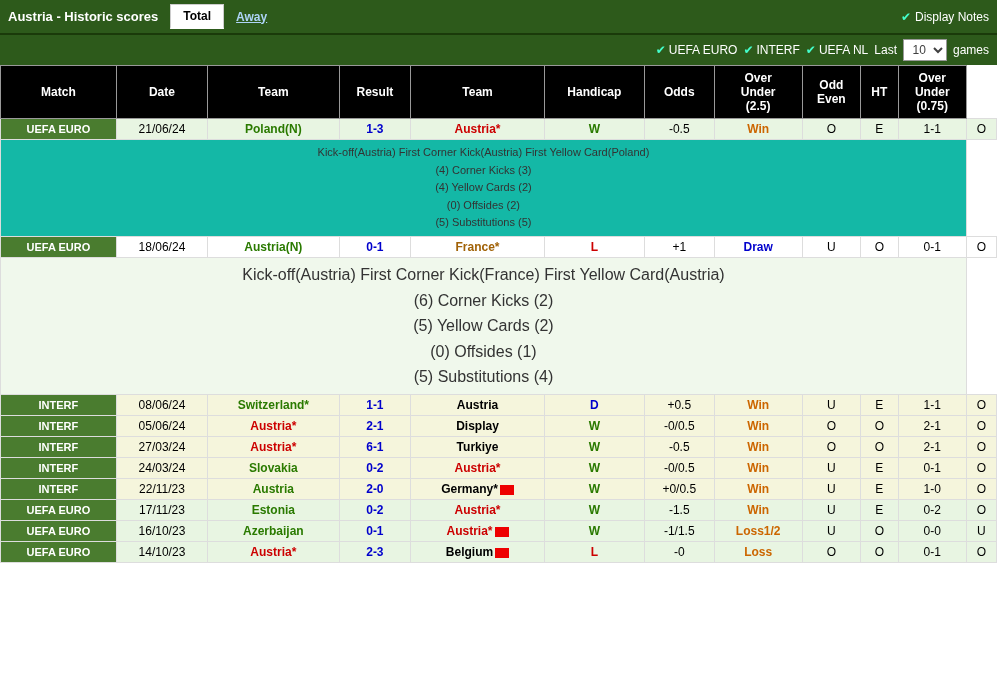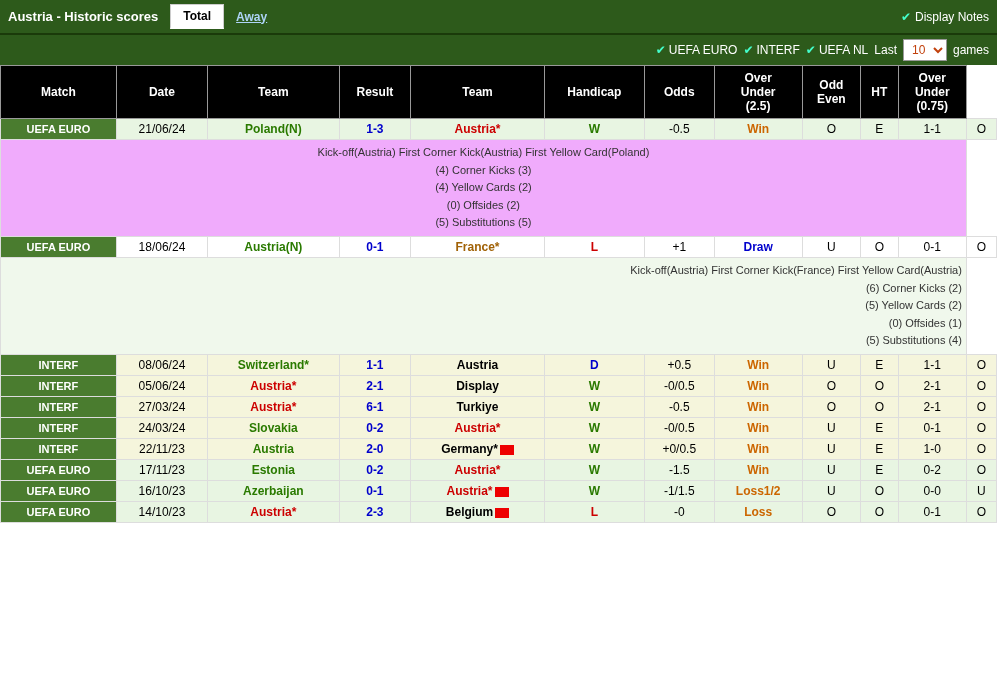--- a/index.html
+++ b/index.html
@@ -20,21 +20,21 @@
       margin-left: auto; display: flex; align-items: center; color: #fff; font-size: 12px; gap: 4px;
     }
     .checkbox-icon { color: #4fc; }
 
     .filter-bar {
       background: #2d5a1b; padding: 4px 8px; display: flex; align-items: center; justify-content: flex-end; gap: 6px; color: #fff;
     }
     .filter-item { display: flex; align-items: center; gap: 3px; font-size: 12px; }
     .filter-item .check { color: #4fc; }
     .filter-select {
-      background: #fff; border: 1px solid #999; padding: 2px 4px; font-size: 12px; color: #c2410c;
+      background: #fff; border: 1px solid #999; padding: 2px 4px; font-size: 12px; color: #404040; text-align: right;
     }
 
     table { width: 100%; border-collapse: collapse; }
     th {
       background: #000000; color: #fff; text-align: center; padding: 5px 3px;
       border: 1px solid #999; vertical-align: middle;
     }
     td { border: 1px solid #ddd; padding: 3px 4px; text-align: center; vertical-align: middle; }
   </style>
 </head>
@@ -96,39 +96,39 @@
         <td style="color: rgb(0, 0, 204); font-weight: bold;">1-3</td>
         <td style="color: rgb(204, 0, 0); font-weight: bold;">Austria*</td>
         <td style="font-weight: bold; color: rgb(42, 122, 0);">W</td>
         <td>-0.5</td>
         <td style="color: rgb(204, 102, 0); font-weight: bold;">Win</td>
         <td>O</td>
         <td>E</td>
         <td>1-1</td>
         <td>O</td>
       </tr>
-      <tr style="background: #f0abfc; margin-top: 40px;">
+      <tr style="background: #14b8a6; margin-top: 40px;">
         <td colspan="11" style="text-align: center; font-size: 11px; padding: 4px; color: rgb(51, 51, 51); line-height: 1.6;">Kick-off(Austria)  First Corner Kick(Austria)  First Yellow Card(Poland)<br>(4) Corner Kicks (3)<br>(4) Yellow Cards (2)<br>(0) Offsides (2)<br>(5) Substitutions (5)</td>
       </tr>
       <tr style="background: rgb(255, 255, 255);">
         <td style="background: rgb(74, 124, 47); color: rgb(255, 255, 255); font-weight: bold; font-size: 11px; padding: 4px 3px;">UEFA EURO</td>
         <td>18/06/24</td>
         <td style="color: rgb(42, 122, 0); font-weight: bold;">Austria(N)</td>
         <td style="color: rgb(0, 0, 204); font-weight: bold;">0-1</td>
         <td style="color: #a16207; font-weight: bold;">France*</td>
         <td style="font-weight: bold; color: rgb(204, 0, 0);">L</td>
         <td>+1</td>
         <td style="color: rgb(0, 0, 204); font-weight: bold;">Draw</td>
         <td>U</td>
         <td>O</td>
         <td>0-1</td>
         <td>O</td>
       </tr>
       <tr style="background: rgb(240, 248, 236);">
-        <td colspan="11" style="text-align: right; font-size: 11px; padding: 4px; color: rgb(51, 51, 51); line-height: 1.6;">Kick-off(Austria)  First Corner Kick(France)  First Yellow Card(Austria)<br>(6) Corner Kicks (2)<br>(5) Yellow Cards (2)<br>(0) Offsides (1)<br>(5) Substitutions (4)</td>
+        <td colspan="11" style="text-align: center; font-size: 16px; padding: 4px; color: rgb(51, 51, 51); line-height: 1.6;">Kick-off(Austria)  First Corner Kick(France)  First Yellow Card(Austria)<br>(6) Corner Kicks (2)<br>(5) Yellow Cards (2)<br>(0) Offsides (1)<br>(5) Substitutions (4)</td>
       </tr>
       <tr style="background: rgb(245, 245, 220);">
         <td style="background: rgb(74, 124, 47); color: rgb(255, 255, 255); font-weight: bold; font-size: 11px; padding: 4px 3px;">INTERF</td>
         <td>08/06/24</td>
         <td style="color: rgb(42, 122, 0); font-weight: bold;">Switzerland*</td>
         <td style="color: rgb(0, 0, 204); font-weight: bold;">1-1</td>
         <td style="color: rgb(0, 0, 0); font-weight: bold;">Austria</td>
         <td style="font-weight: bold; color: rgb(0, 0, 204);">D</td>
         <td>+0.5</td>
         <td style="color: rgb(204, 102, 0); font-weight: bold;">Win</td>

